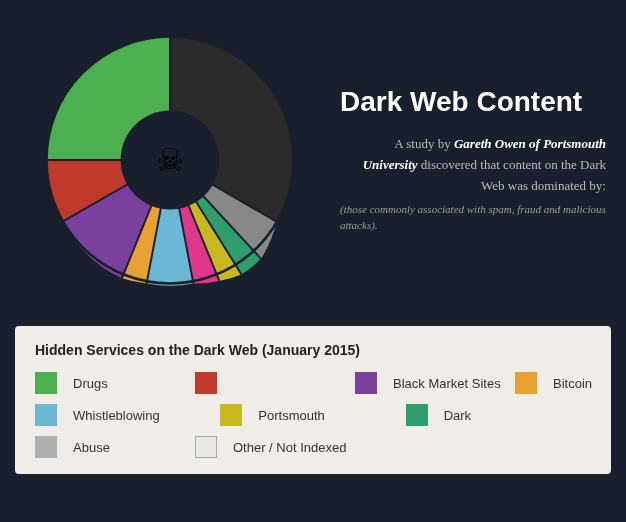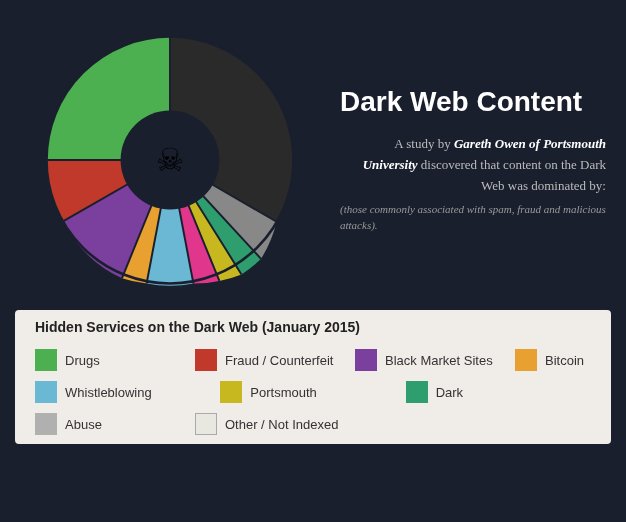--- a/index.html
+++ b/index.html
@@ -99,23 +99,23 @@
     .sub-text {
       font-size: 11px;
       color: #999;
       line-height: 1.5;
       font-style: italic;
     }
 
     
     .legend-section {
       background: #f0ede8;
-      margin: 0 15px;
+      margin: 16px 15px;
       border-radius: 4px;
-      padding: 9px 20px;
+      padding: 16px 20px;
     }
 
     .legend-title {
       font-size: 14px;
       font-weight: bold;
       color: #222;
       margin-bottom: 14px;
       font-family: Arial, sans-serif;
     }
 
@@ -127,21 +127,21 @@
 
     .legend-row {
       display: flex;
       align-items: center;
       gap: 0;
     }
 
     .legend-item {
       display: flex;
       align-items: center;
-      gap: 8px;
+      gap: 16px;
       min-width: 160px;
       flex: 1;
     }
 
     .legend-color {
       width: 22px;
       height: 22px;
       flex-shrink: 0;
     }
 
@@ -217,21 +217,20 @@
 <div class="legend-section">
   <div class="legend-title">Hidden Services on the Dark Web (January 2015)</div>
   <div class="legend-grid">
     <div class="legend-row">
       <div class="legend-item">
         <div class="legend-color" style="background:#4caf50;"></div>
         <span class="legend-label">Drugs</span>
       </div>
       <div class="legend-item">
         <div class="legend-color" style="background:#c0392b;"></div>
-        <span class="legend-label">Fraud / Counterfeit</span>
       </div>
       <div class="legend-item">
         <div class="legend-color" style="background:#7b3f9e;"></div>
         <span class="legend-label">Black Market Sites</span>
       </div>
       <div class="legend-item">
         <div class="legend-color" style="background:#e8a030;"></div>
         <span class="legend-label">Bitcoin</span>
       </div>
     </div>

